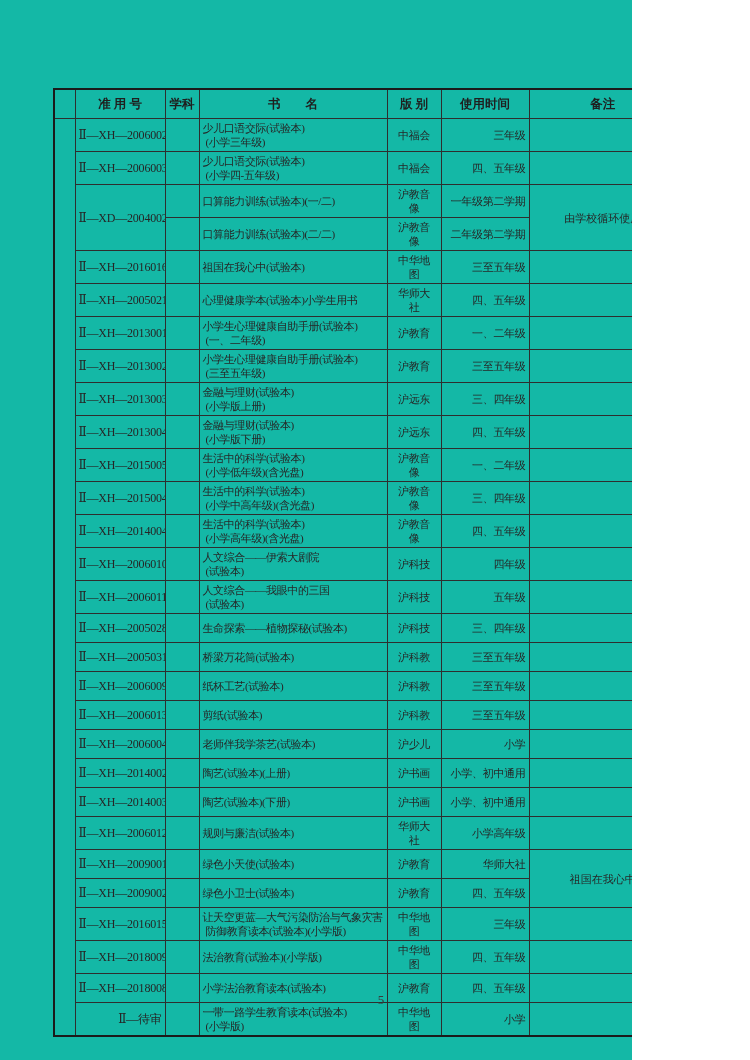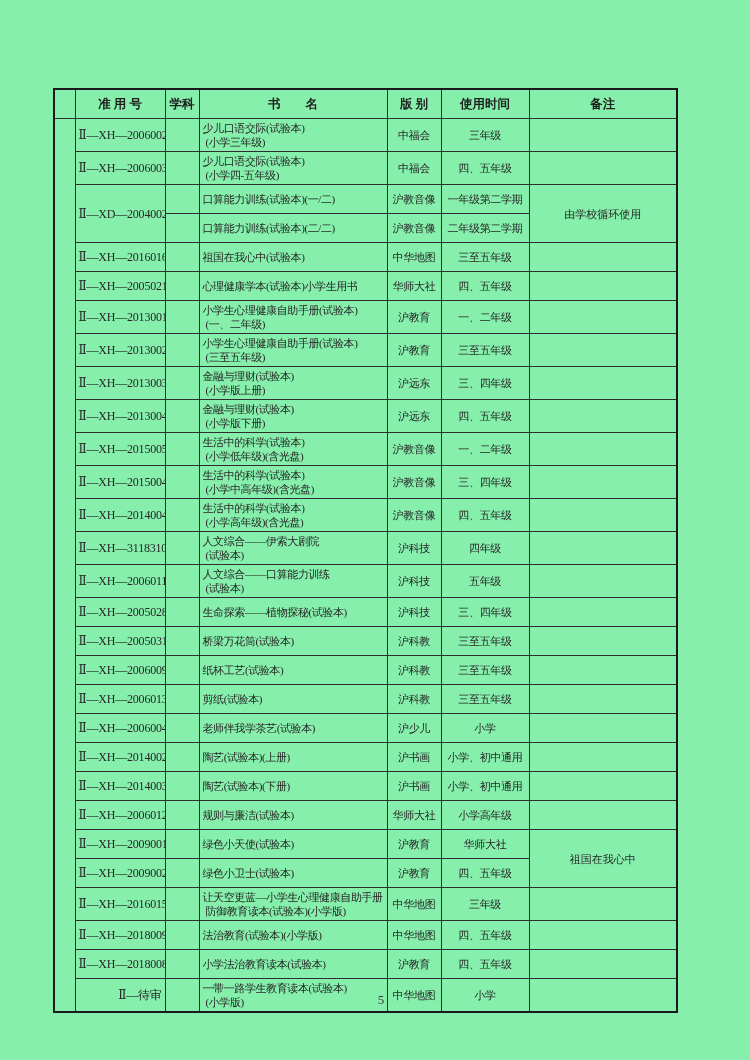--- a/index.html
+++ b/index.html
@@ -4,22 +4,22 @@
 <style>
   html, body { margin: 0; padding: 0; }
   body {
     width: 750px; height: 1060px;
     background: #ffffff;
     font-family: "Liberation Serif", "DejaVu Serif", serif;
     color: #262626;
   }
   .page {
     position: relative;
-    width: 750px; height: 1060px;
-    background: #86efac;
+    width: 632px; height: 1060px;
+    background: #14b8a6;
     overflow: hidden;
   }
   table.catalog {
     position: absolute;
     left: 53px; top: 88px;
     width: 623px;
     border-collapse: collapse;
     table-layout: fixed;
     border: 2px solid #1b1b1b;
   }
@@ -45,22 +45,22 @@
   td.code-cell {
     text-align: right;
     letter-spacing: -0.2px;
     white-space: nowrap;
     font-size: 12px;
   }
   td.subject-cell { text-align: center; }
   td.name-cell { text-align: left; }
   .name-line { white-space: nowrap; line-height: 14px; letter-spacing: -0.4px; }
   .name-line-sub { text-indent: 3px; }
-  td.pub-cell { text-align: center; padding: 2px 1px; letter-spacing: -0.3px; }
-  td.period-cell { text-align: center; letter-spacing: -0.3px; white-space: nowrap; }
+  td.pub-cell { text-align: center; padding: 2px 10px; letter-spacing: -0.3px; }
+  td.period-cell { text-align: right; letter-spacing: -0.3px; white-space: nowrap; }
   td.note-cell { text-align: center; }
   td.side-cell { position: relative; padding: 0; }
   .vlabel {
     position: absolute;
     left: 50%;
     transform: translateX(-50%);
     width: 14px;
     font-size: 16px;
     line-height: 19px;
     word-break: break-all;
@@ -241,35 +241,35 @@
           <td class="subject-cell"></td>
           <td class="name-cell">
             <div class="name-line">生活中的科学(试验本)</div>
             <div class="name-line name-line-sub">(小学高年级)(含光盘)</div>
           </td>
           <td class="pub-cell">沪教音像</td>
           <td class="period-cell">四、五年级</td>
           <td class="note-cell"></td>
         </tr>
         <tr>
-          <td class="code-cell">Ⅱ—XH—3118310</td>
+          <td class="code-cell">Ⅱ—XH—2006010</td>
           <td class="subject-cell"></td>
           <td class="name-cell">
             <div class="name-line">人文综合——伊索大剧院</div>
             <div class="name-line name-line-sub">(试验本)</div>
           </td>
           <td class="pub-cell">沪科技</td>
           <td class="period-cell">四年级</td>
           <td class="note-cell"></td>
         </tr>
         <tr>
           <td class="code-cell">Ⅱ—XH—2006011</td>
           <td class="subject-cell"></td>
           <td class="name-cell">
-            <div class="name-line">人文综合——口算能力训练</div>
+            <div class="name-line">人文综合——我眼中的三国</div>
             <div class="name-line name-line-sub">(试验本)</div>
           </td>
           <td class="pub-cell">沪科技</td>
           <td class="period-cell">五年级</td>
           <td class="note-cell"></td>
         </tr>
         <tr>
           <td class="code-cell">Ⅱ—XH—2005028</td>
           <td class="subject-cell"></td>
           <td class="name-cell">
@@ -365,21 +365,21 @@
           <td class="name-cell">
             <div class="name-line">绿色小卫士(试验本)</div>
           </td>
           <td class="pub-cell">沪教育</td>
           <td class="period-cell">四、五年级</td>
         </tr>
         <tr>
           <td class="code-cell">Ⅱ—XH—2016015</td>
           <td class="subject-cell"></td>
           <td class="name-cell">
-            <div class="name-line">让天空更蓝—小学生心理健康自助手册</div>
+            <div class="name-line">让天空更蓝—大气污染防治与气象灾害</div>
             <div class="name-line name-line-sub">防御教育读本(试验本)(小学版)</div>
           </td>
           <td class="pub-cell">中华地图</td>
           <td class="period-cell">三年级</td>
           <td class="note-cell"></td>
         </tr>
         <tr>
           <td class="code-cell">Ⅱ—XH—2018009</td>
           <td class="subject-cell"></td>
           <td class="name-cell">

